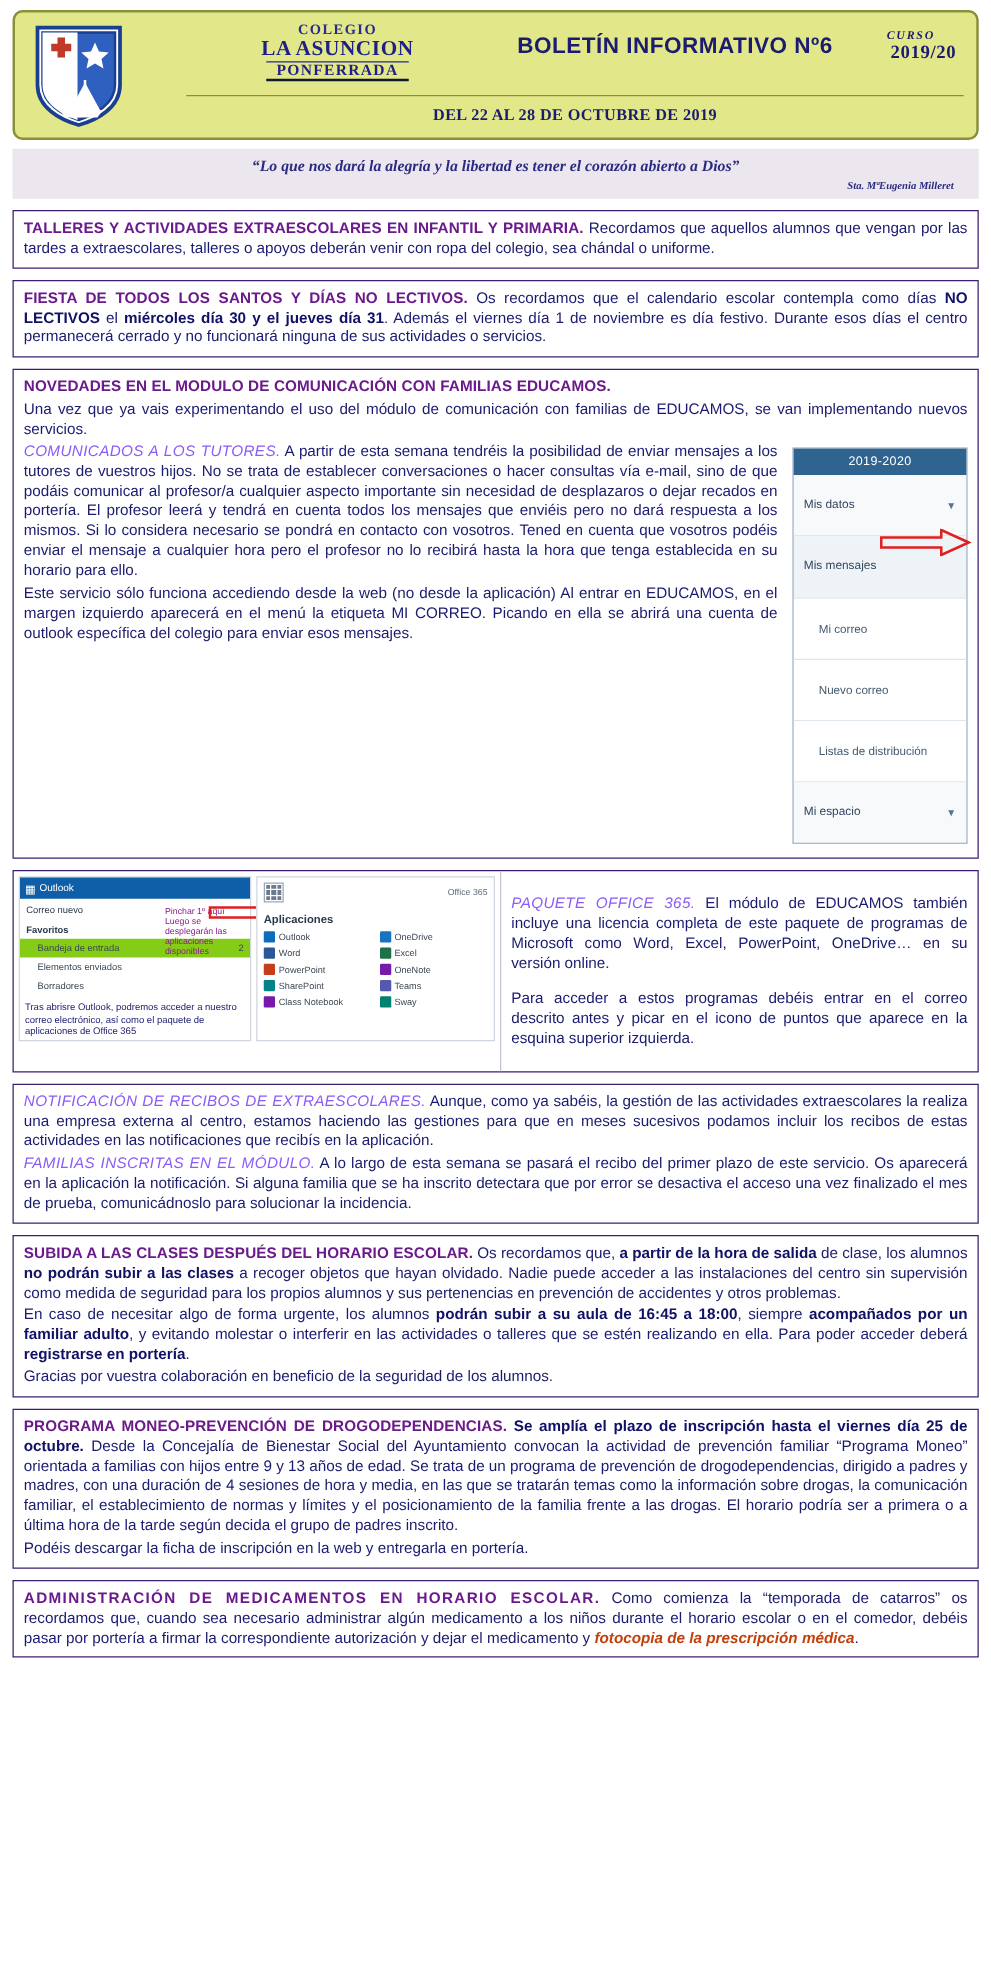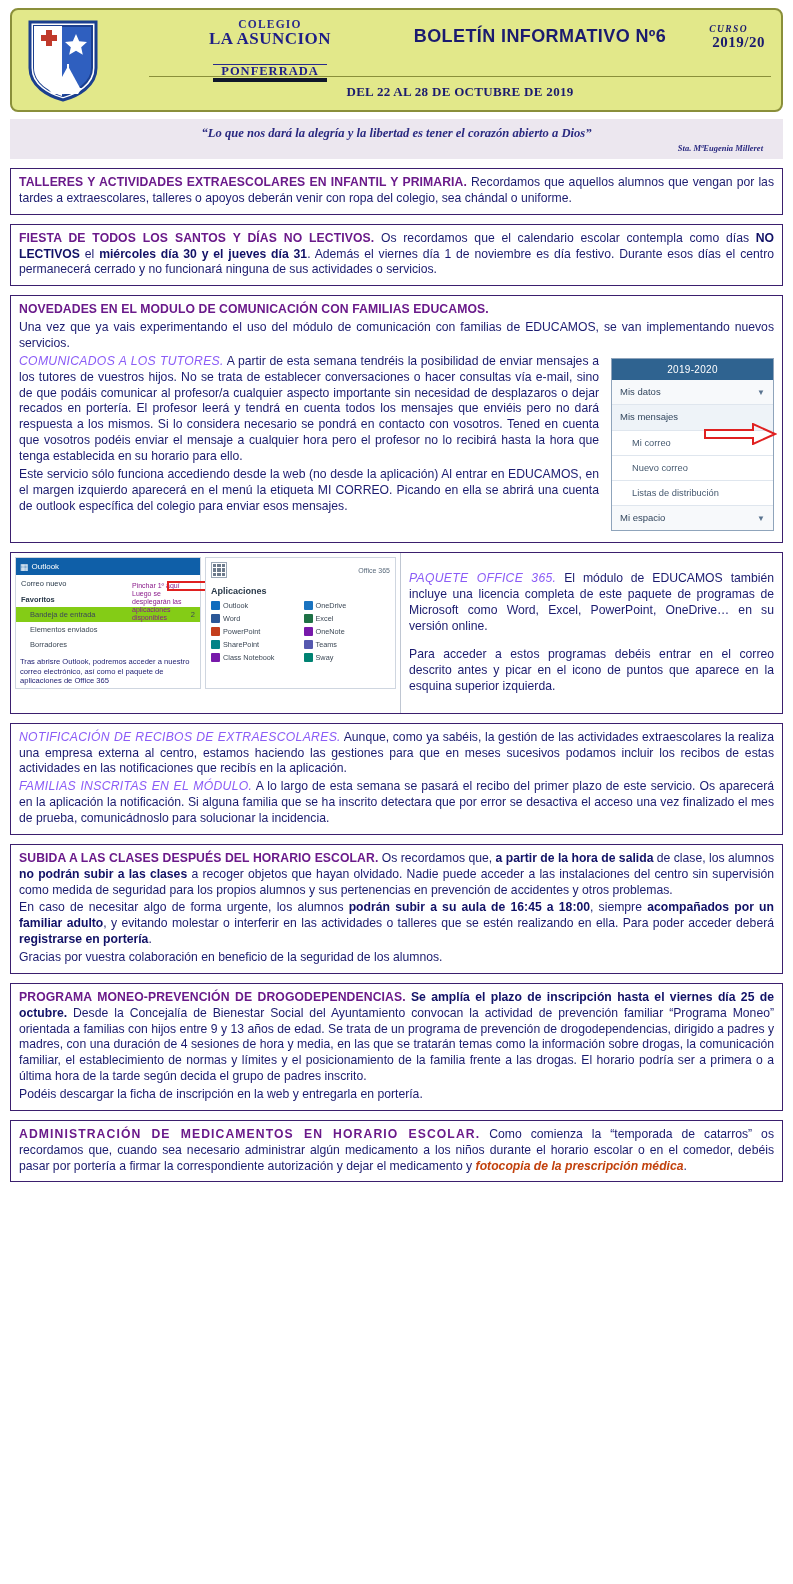--- a/index.html
+++ b/index.html
@@ -51,22 +51,22 @@
   .school-name .l2 {
     font-family: "Liberation Serif", serif;
     font-weight: bold; font-size: 17px; letter-spacing: .5px;
     color: #1f1f86;
   }
   .school-name .l3 {
     font-family: "Liberation Serif", serif;
     font-weight: bold; font-size: 12.5px; letter-spacing: 1px;
     color: #1f1f86;
     border-top: 1px solid #2a2a8c;
-    border-bottom: 4px solid #0f172a;
-    display: inline-block; padding: 0 8px; margin-top: 16px;
+    border-bottom: 2px solid #0f172a;
+    display: inline-block; padding: 0 8px; margin-top: 1px;
   }
   .bulletin-title {
     position: absolute; left: 236px; top: 16px; width: 330px;
     text-align: center;
     font-family: Liberation Sans, sans-serif;
     font-weight: bold;
     font-size: 18px;
     letter-spacing: .4px;
     color: #1b1b6f;
   }
@@ -138,38 +138,38 @@
     letter-spacing: 1.1px;
   }
   .body-txt { color: #1b1b6f; }
   b.em { font-weight: bold; color: #111166; }
   i.em { font-style: italic; font-weight: bold; color: #c2410c; }
 
   
   .flow { overflow: hidden; }
   .educamos-widget {
     float: right;
-    width: 163px;
+    width: 140px;
     margin: 4px 0 4px 12px;
     border: 1px solid #8fa4bb;
     background: #ffffff;
     font-size: 9.5px;
     color: #33475e;
     position: relative;
   }
   .ew-title {
     background: #2f6390;
     color: #ffffff;
     text-align: center;
     font-size: 10px;
     padding: 4px 0;
     letter-spacing: .3px;
   }
   .ew-row {
-    padding: 6px 8px;
+    padding: 18px 8px;
     border-bottom: 1px solid #dfe6ee;
     display: flex; align-items: flex-end; justify-content: space-between;
     background: #f7f9fb;
   }
   .ew-row.sub {
     background: #ffffff;
     padding-left: 20px;
     font-size: 9.3px;
     color: #45596f;
   }

